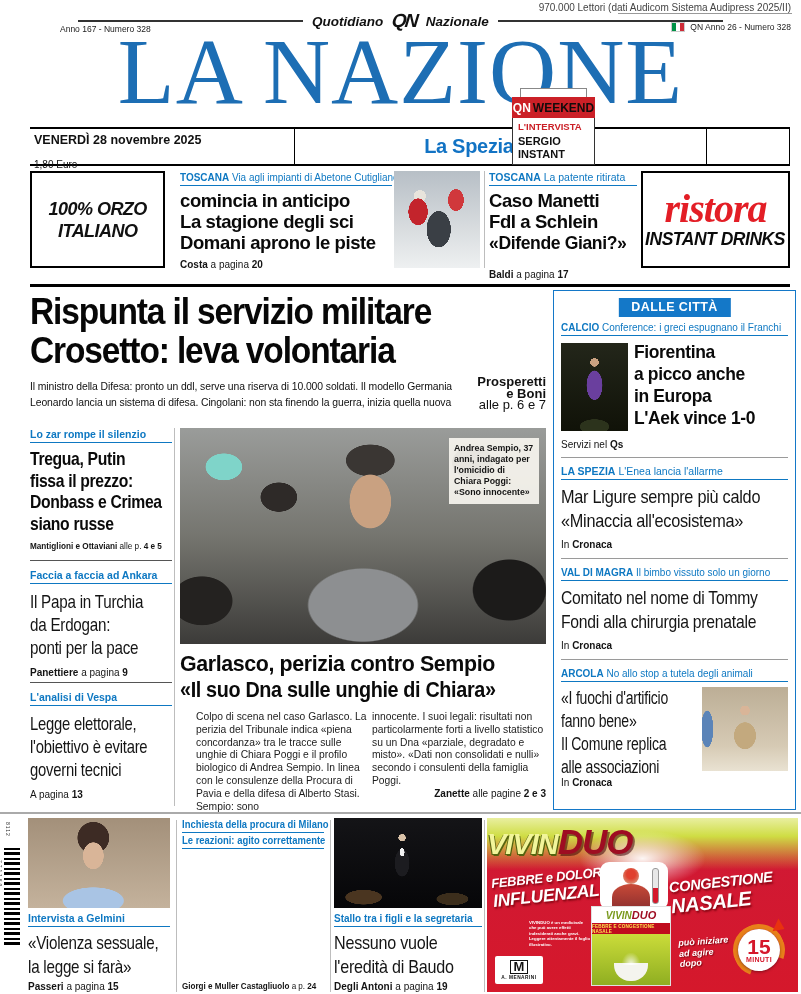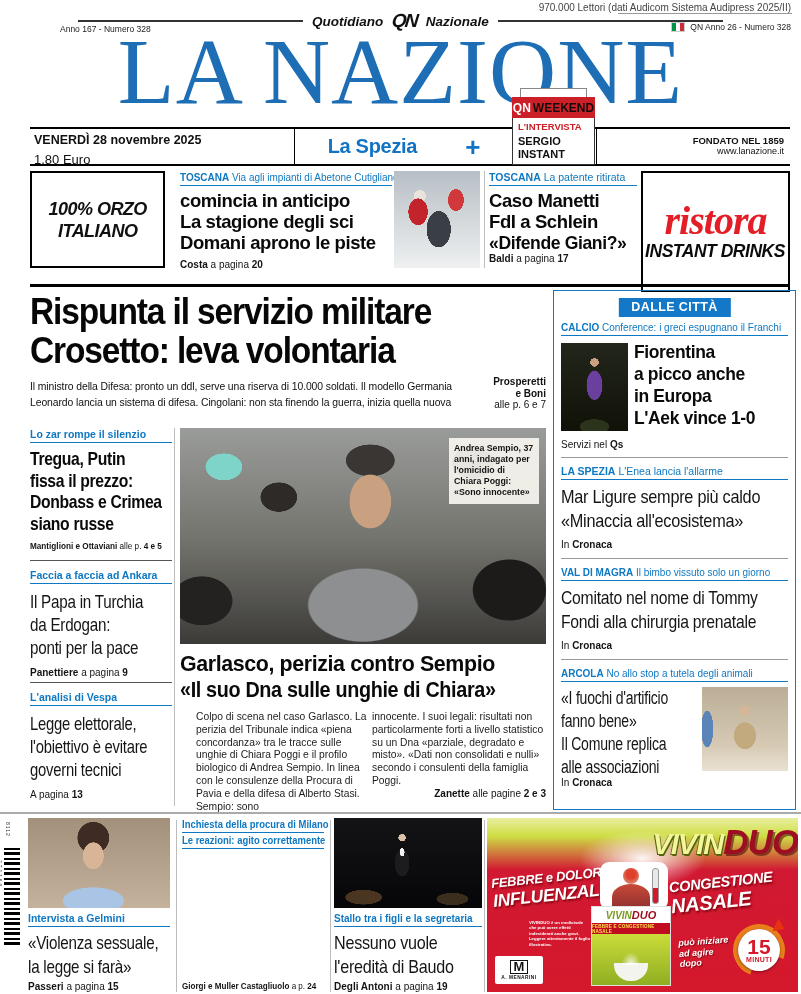--- a/index.html
+++ b/index.html
@@ -61,31 +61,27 @@
     <div style="background:#fff;border:1.5px solid #333;border-top:none;padding:3px 5px 4px">
       <div style="color:#cb2027;font-weight:800;font-size:9.5px;margin-bottom:3px">L'INTERVISTA</div>
       <div style="font-weight:800;font-size:11px;line-height:12.5px;color:#111">SERGIO</div>
       <div style="font-weight:800;font-size:11px;line-height:12.5px;color:#111">INSTANT</div>
     </div>
   </div>
 
   <div class="a" style="top:127px;left:30px;width:760px;height:39px;border-top:2.5px solid #000;border-bottom:2px solid #000;box-sizing:border-box;display:flex">
     <div style="width:265px;border-right:1px solid #000;padding:4px 0 0 4px;box-sizing:border-box">
       <div style="font-weight:800;font-size:12.5px">VENERDÌ 28 novembre 2025</div>
-      <div style="font-size:13px;margin-top:5px">1,80 Euro</div>
+      <div style="font-size:10px;margin-top:12px">1,80 Euro</div>
     </div>
     <div style="flex:1;display:flex;align-items:center;justify-content:center;gap:48px;border-right:1px solid #000">
       <span style="color:#1273c4;font-weight:800;font-size:20px;letter-spacing:-.3px">La Spezia</span>
       <span style="color:#1273c4;font-weight:800;font-size:26px;line-height:20px">+</span>
     </div>
     <div style="width:82px;border-right:1px solid #000"></div>
-    <div style="width:193px;text-align:right;padding:6px 6px 0 0;box-sizing:border-box">
-      <div style="font-weight:800;font-size:9.5px">FONDATO NEL 1859</div>
-      <div style="font-size:9px">www.lanazione.it</div>
-    </div>
   </div>
 
   <div class="a" style="top:171px;left:30px;width:135px;height:97px;border:2px solid #000;box-sizing:border-box;display:flex;flex-direction:column;align-items:center;justify-content:center;gap:3px">
     <div class="nw" style="font-style:italic;font-weight:900;font-size:19px;line-height:19px;letter-spacing:-.6px;transform:scaleX(.95)">100% ORZO</div>
     <div class="nw" style="font-style:italic;font-weight:900;font-size:19px;line-height:19px;letter-spacing:-.6px;transform:scaleX(.95)">ITALIANO</div>
   </div>
 
   <div class="a" style="top:171px;left:180px;width:212px">
     <div class="kk"><span class="nw x95"><b>TOSCANA</b> <span>Via agli impianti di Abetone Cutigliano</span></span></div>
     <div style="margin-top:4px">
@@ -100,37 +96,37 @@
 
   <div class="a vline" style="top:171px;left:484px;height:97px"></div>
 
   <div class="a" style="top:171px;left:489px;width:148px">
     <div class="kk"><span class="nw"><b>TOSCANA</b> <span>La patente ritirata</span></span></div>
     <div style="margin-top:4px">
       <div class="hvy nw" style="font-size:18.5px;line-height:21px">Caso Manetti</div>
       <div class="hvy nw" style="font-size:18.5px;line-height:21px">FdI a Schlein</div>
       <div class="hvy nw x95" style="font-size:18.5px;line-height:21px">«Difende Giani?»</div>
     </div>
-    <div class="by" style="margin-top:0"><b>Baldi</b> <span>a pagina</span> <b>17</b></div>
-  </div>
-
-  <div class="a" style="top:171px;left:641px;width:149px;height:121px;border:2px solid #000;box-sizing:border-box;display:flex;flex-direction:column;align-items:center;justify-content:center">
+    <div class="by" style="margin-top:16px"><b>Baldi</b> <span>a pagina</span> <b>17</b></div>
+  </div>
+
+  <div class="a" style="top:171px;left:641px;width:149px;height:97px;border:2px solid #000;box-sizing:border-box;display:flex;flex-direction:column;align-items:center;justify-content:center">
     <div style="font-family:'Liberation Serif',serif;font-style:italic;font-weight:900;font-size:40px;line-height:38px;color:#e31e26;letter-spacing:-1px">ristora</div>
     <div class="nw" style="font-style:italic;font-weight:900;font-size:19px;letter-spacing:-.5px;transform:scaleX(.92);color:#0b0b0b">INSTANT DRINKS</div>
   </div>
 
   <div class="a" style="top:284px;left:30px;width:760px;height:3px;background:#000"></div>
 
   <div class="a lead-line" style="top:292px;left:30px">Rispunta il servizio militare</div>
   <div class="a lead-line" style="top:331px;left:30px">Crosetto: leva volontaria</div>
   <div class="a" style="top:378px;left:30px">
     <div class="nw x92" style="font-size:11.3px;line-height:16px;letter-spacing:-.1px;color:#101010">Il ministro della Difesa: pronto un ddl, serve una riserva di 10.000 soldati. Il modello Germania</div>
     <div class="nw x92" style="font-size:11.3px;line-height:16px;letter-spacing:-.1px;color:#101010">Leonardo lancia un sistema di difesa. Cingolani: non sta finendo la guerra, inizia quella nuova</div>
   </div>
-  <div class="a" style="top:376px;left:460px;width:86px;text-align:right;font-size:10px;line-height:11.5px">
+  <div class="a" style="top:376px;left:460px;width:86px;text-align:right;font-size:13px;line-height:11.5px">
     <div style="font-weight:800">Prosperetti</div>
     <div style="font-weight:800">e Boni</div>
     <div>alle p. 6 e 7</div>
   </div>
 
   <div class="a vline" style="top:428px;left:174px;height:378px"></div>
 
   <div class="a" style="top:428px;left:30px;width:142px">
     <div class="kk"><span class="nw"><b>Lo zar rompe il silenzio</b></span></div>
     <div style="margin-top:5px">
@@ -240,21 +236,21 @@
   <div class="a kk" style="top:912px;left:334px;width:148px;box-sizing:border-box"><span class="nw x95" style="display:inline-block"><b>Stallo tra i figli e la segretaria</b></span></div>
   <div class="a" style="top:931px;left:334px">
     <div class="mdm nw x85" style="font-size:19px;line-height:23.5px">Nessuno vuole</div>
     <div class="mdm nw x85" style="font-size:19px;line-height:23.5px">l'eredità di Baudo</div>
   </div>
   <div class="a by" style="top:981px;left:334px"><b>Degli Antoni</b> <span>a pagina</span> <b>19</b></div>
 
   <div class="a" style="top:818px;left:487px;width:311px;height:174px;background:linear-gradient(180deg,#cf1936 0%,#d5182b 100%);overflow:hidden">
     <div class="a" style="top:0;left:0;width:311px;height:52px;background:linear-gradient(180deg,#e9efa0 0%,#cfdd44 35%,rgba(207,221,68,0) 100%)"></div>
     <div class="a" style="top:0;left:0;width:311px;height:90px;background:radial-gradient(ellipse 90px 40px at 50% 45%,rgba(255,255,255,.95) 0%,rgba(255,255,255,0) 70%)"></div>
-    <div class="a" style="top:4px;left:0;width:100%;text-align:right">
+    <div class="a" style="top:4px;left:0;width:100%;text-align:left">
       <span style="font-style:italic;font-weight:900;font-size:29px;color:#f2f59a;letter-spacing:-1px;text-shadow:-1px 1px 0 #55630f,1px 2px 0 #55630f">VIVIN</span><span style="font-style:italic;font-weight:900;font-size:35px;color:#9e0d22;letter-spacing:-1px;text-shadow:2px 2px 0 rgba(60,0,8,.55)">DUO</span>
     </div>
     <div class="a" style="top:52px;left:5px;transform:rotate(-6deg);color:#fff;font-style:italic;font-weight:900;text-shadow:1px 2px 2px rgba(110,0,10,.8)">
       <div style="font-size:13px;letter-spacing:-.3px">FEBBRE e DOLORI</div>
       <div style="font-size:17.5px;letter-spacing:-.3px">INFLUENZALI</div>
     </div>
     <div class="a" style="top:56px;left:183px;transform:rotate(-6deg);color:#fff;font-style:italic;font-weight:900;text-shadow:1px 2px 2px rgba(110,0,10,.8)">
       <div style="font-size:14.5px;letter-spacing:-.3px">CONGESTIONE</div>
       <div style="font-size:20px;letter-spacing:-.3px">NASALE</div>
     </div>

